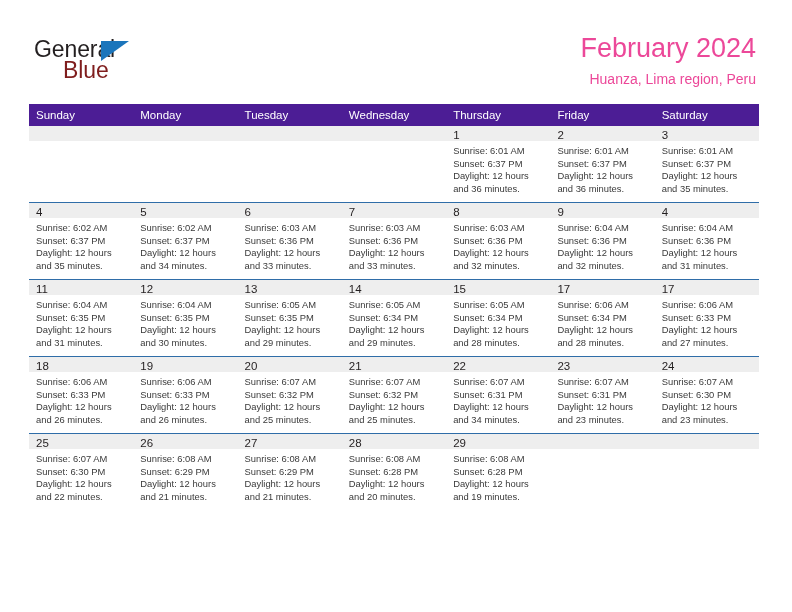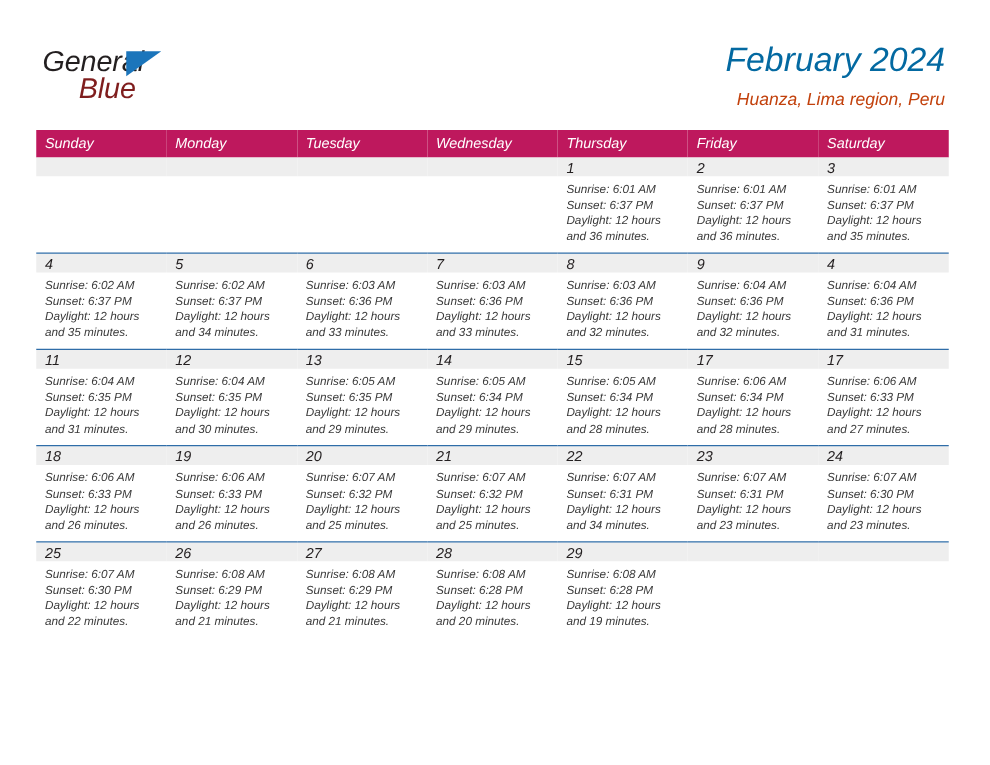--- a/index.html
+++ b/index.html
@@ -11,21 +11,20 @@
     height: 612px;
     background: #ffffff;
     font-family: "Liberation Sans", sans-serif;
     overflow: hidden;
   }
   .page {
     position: relative;
     width: 792px;
     height: 612px;
     box-sizing: border-box;
-    font-style: italic;
   }
 
   
   .header {
     position: absolute;
     left: 0;
     top: 0;
     width: 792px;
     height: 104px;
   }
@@ -64,43 +63,43 @@
     line-height: 1;
   }
   .title-block {
     position: absolute;
     right: 36px;
     top: 34px;
     text-align: right;
   }
   .cal-title {
     font-size: 27px;
-    color: #0369a1;
+    color: #ec4899;
     line-height: 1.1;
     white-space: nowrap;
   }
   .cal-subtitle {
     font-size: 14px;
-    color: #c2410c;
+    color: #ec4899;
     margin-top: 8px;
     line-height: 1.1;
     white-space: nowrap;
   }
 
   
   .calendar {
     position: absolute;
     left: 29px;
     top: 104px;
     width: 730px;
     border-collapse: collapse;
     table-layout: fixed;
   }
   .calendar th {
-    background: #be185d;
+    background: #4c1d95;
     color: #ffffff;
     font-size: 11.5px;
     font-weight: normal;
     text-align: left;
     padding: 5px 0 5px 7px;
     height: 12px;
     border: none;
     margin-top: 36px;
   }
   .calendar td {

